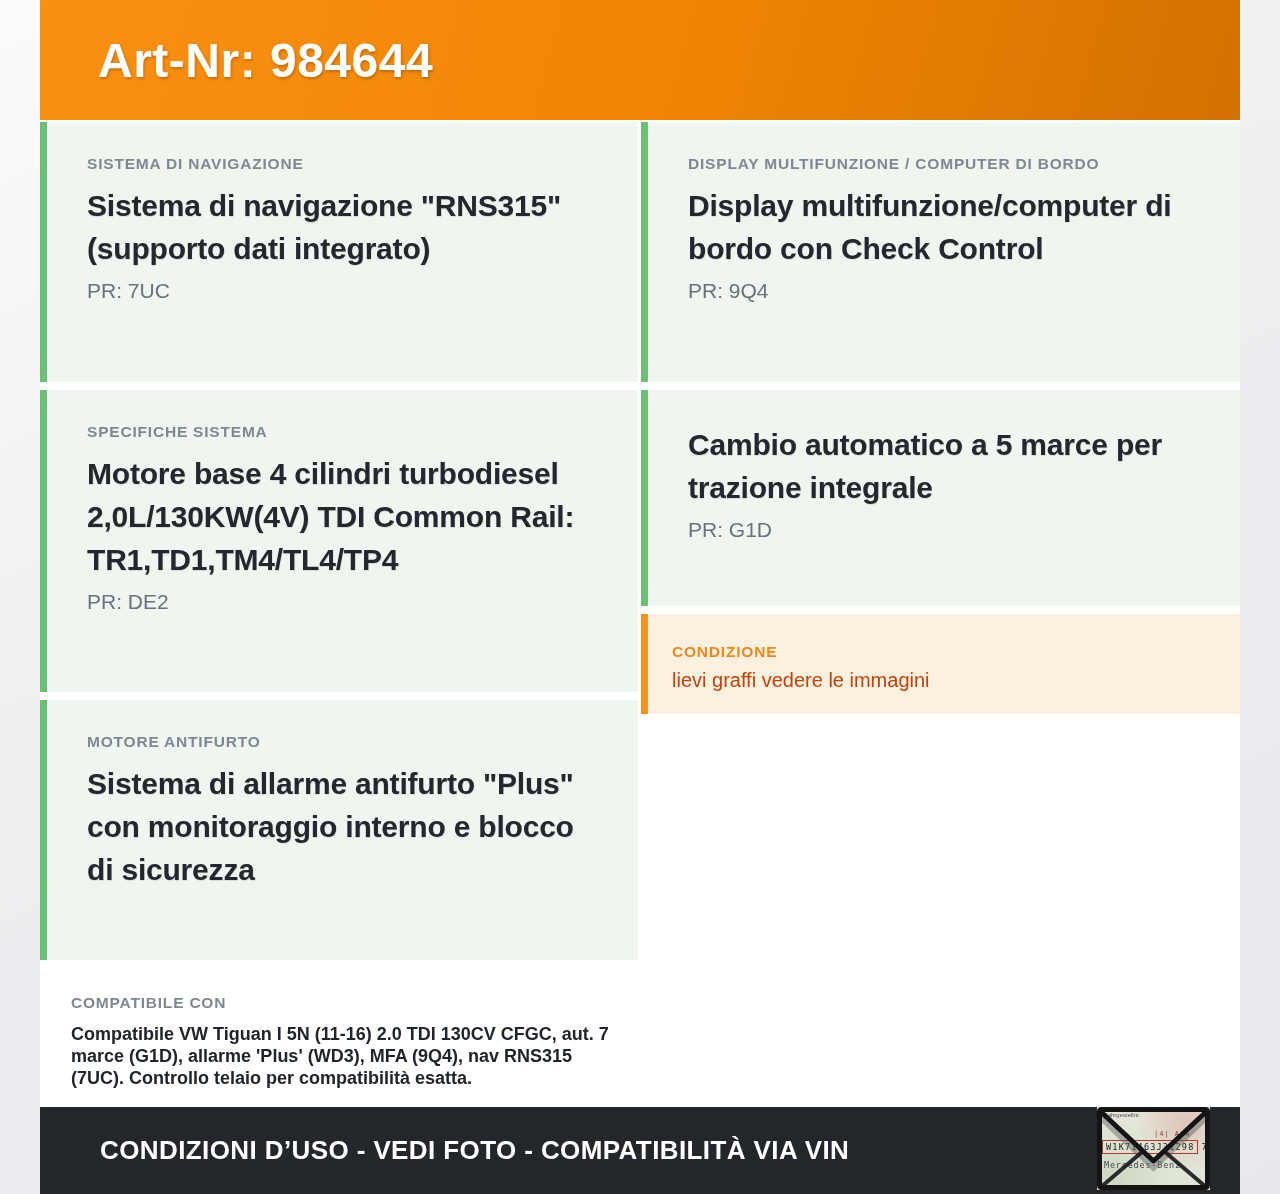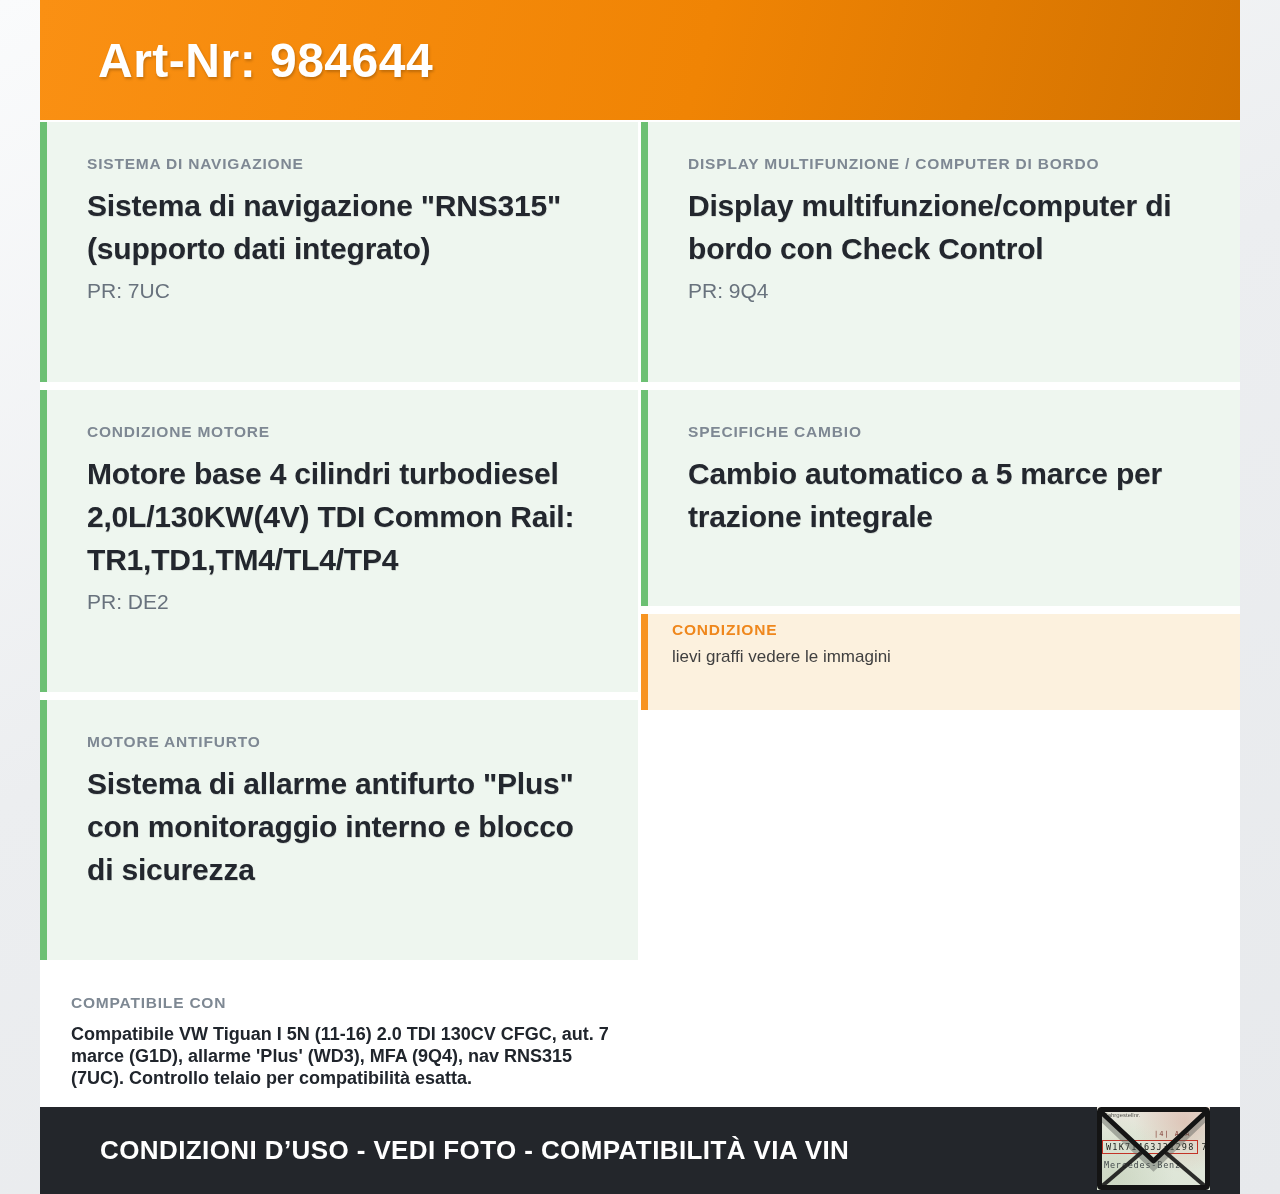--- a/index.html
+++ b/index.html
@@ -36,21 +36,21 @@
   .col-left  { flex:0 0 598px; }
   .col-right { flex:1; }
   .card { border-left:7px solid transparent; }
   .card-green {
     background:#eef6ef; border-left-color:#6cc073;
     padding:33px 38px 30px 40px;
   }
   .card-plain { background:#ffffff; padding:26px 24px 20px 24px; }
   .card-orange {
     background:#fcf1de; border-left-color:#f79421;
-    padding:7px 24px 22px 24px;
+    padding:29px 24px 22px 24px;
   }
   .card-label {
     font-size:15.5px; font-weight:bold; color:#7e8893;
     letter-spacing:0.8px; margin-bottom:11px;
   }
   .card-title {
     font-size:30px; font-weight:bold; color:#23272e;
     line-height:43px; letter-spacing:-0.2px; margin-bottom:9px;
     text-shadow:0.5px 1px 0.5px rgba(0,0,0,0.10);
   }
@@ -59,21 +59,21 @@
   .mh-302 { min-height:302px; }
   .mh-216 { min-height:216px; }
   .mh-96  { min-height:96px; }
   .compat-body {
     font-size:18px; font-weight:bold; color:#20252c; line-height:22px;
   }
   .cond-label {
     font-size:15.5px; font-weight:bold; color:#ef871c;
     letter-spacing:0.8px; margin-bottom:8px;
   }
-  .cond-body { font-size:17px; color:#404040; }
+  .cond-body { font-size:20px; color:#c2410c; }
   
   .footer {
     position:relative;
     height:87px; background:#23262b;
     display:flex; align-items:center;
     padding-left:60px;
   }
   .footer-text {
     color:#ffffff; font-size:26px; font-weight:bold; letter-spacing:0.4px;
   }
@@ -134,21 +134,21 @@
 
     <div class="col col-left">
 
       <div class="card card-green mh-260">
         <div class="card-label">SISTEMA DI NAVIGAZIONE</div>
         <div class="card-title">Sistema di navigazione "RNS315" (supporto dati integrato)</div>
         <div class="card-pr">PR: 7UC</div>
       </div>
 
       <div class="card card-green mh-302">
-        <div class="card-label">CONDIZIONE MOTORE</div>
+        <div class="card-label">SPECIFICHE SISTEMA</div>
         <div class="card-title">Motore base 4 cilindri turbodiesel 2,0L/130KW(4V) TDI Common Rail: TR1,TD1,TM4/TL4/TP4</div>
         <div class="card-pr">PR: DE2</div>
       </div>
 
       <div class="card card-green mh-260">
         <div class="card-label">MOTORE ANTIFURTO</div>
         <div class="card-title">Sistema di allarme antifurto "Plus" con monitoraggio interno e blocco di sicurezza</div>
       </div>
 
       <div class="card card-plain">
@@ -160,22 +160,22 @@
 
     <div class="col col-right">
 
       <div class="card card-green mh-260">
         <div class="card-label">DISPLAY MULTIFUNZIONE / COMPUTER DI BORDO</div>
         <div class="card-title">Display multifunzione/computer di bordo con Check Control</div>
         <div class="card-pr">PR: 9Q4</div>
       </div>
 
       <div class="card card-green mh-216">
-        <div class="card-label">SPECIFICHE CAMBIO</div>
         <div class="card-title">Cambio automatico a 5 marce per trazione integrale</div>
+        <div class="card-pr">PR: G1D</div>
       </div>
 
       <div class="card card-orange mh-96">
         <div class="cond-label">CONDIZIONE</div>
         <div class="cond-body">lievi graffi vedere le immagini</div>
       </div>
 
     </div>
   </div>
 

